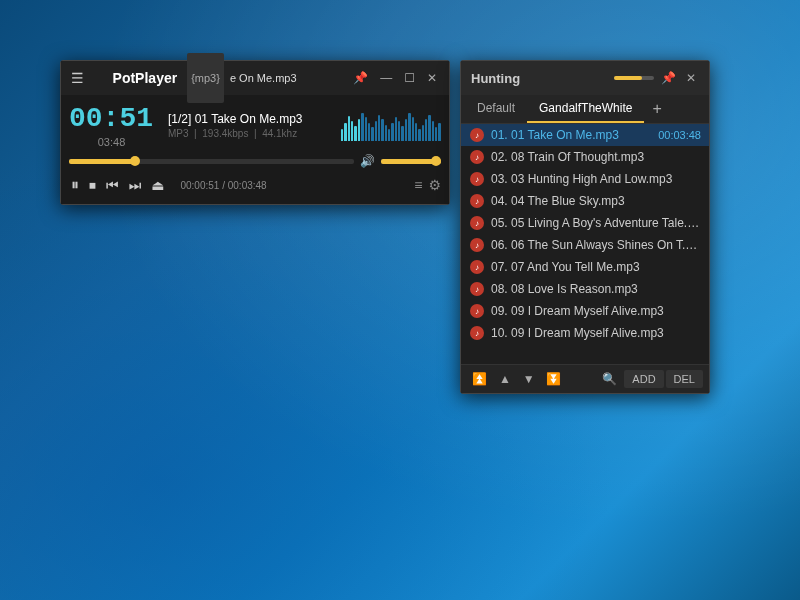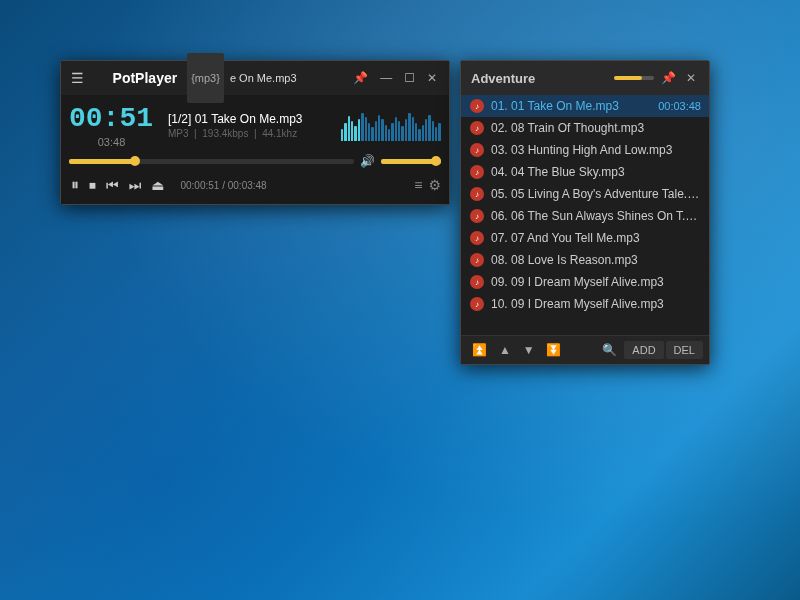--- a/index.html
+++ b/index.html
@@ -322,30 +322,35 @@
         <button class="ctrl-btn-sm">≡</button>
         <button class="ctrl-btn-sm">⚙</button>
       </div>
     </div>
   </div>
 </div>
 
 <div class="playlist-window">
 
   <div class="playlist-titlebar">
-    <span class="playlist-title">Adventure</span>
+    <span class="playlist-title">Hunting</span>
     <div class="pl-title-controls">
       <div class="pl-title-slider">
         <div class="pl-title-slider-fill"></div>
       </div>
       <button class="pl-title-btn">📌</button>
       <button class="pl-title-btn close">✕</button>
     </div>
   </div>
 
+  <div class="playlist-tabs">
+    <div class="pl-tab">Default</div>
+    <div class="pl-tab active">GandalfTheWhite</div>
+    <div class="pl-tab-add">+</div>
+  </div>
 
   <div class="playlist-items" id="playlist-items">
       <div class="pl-item active">
         <div class="pl-item-icon">
           <div class="music-icon"></div>
         </div>
         <div class="pl-item-name">01. 01 Take On Me.mp3</div>
         <div class="pl-item-duration">00:03:48</div>
       </div>
       <div class="pl-item">

